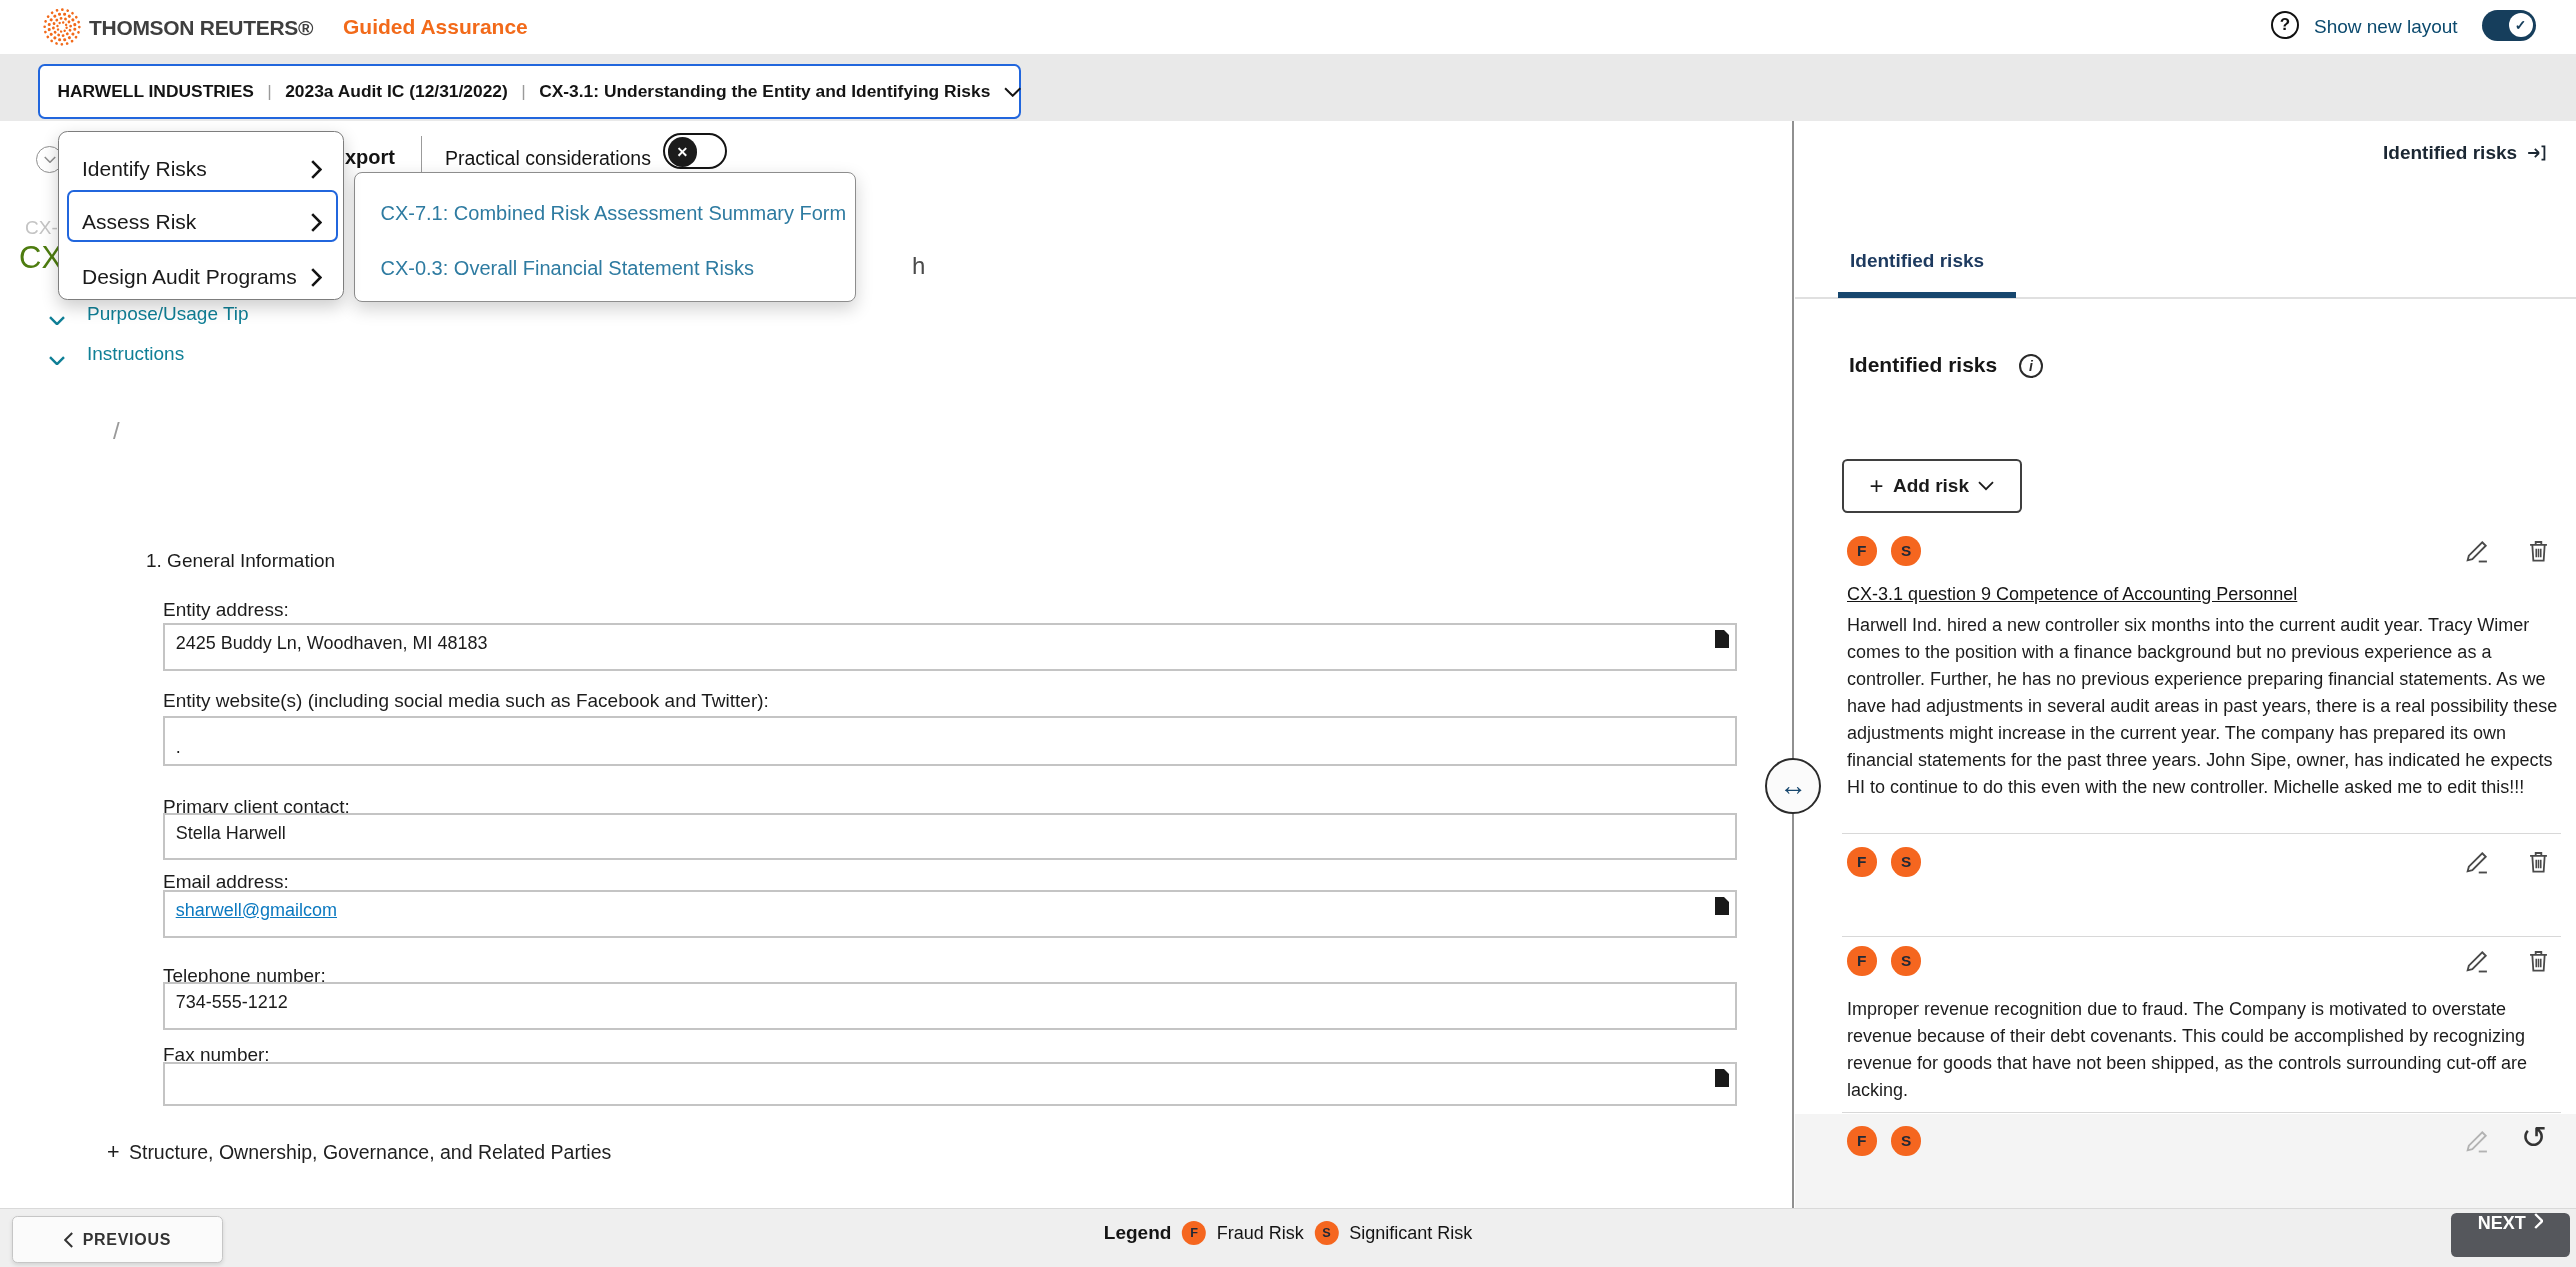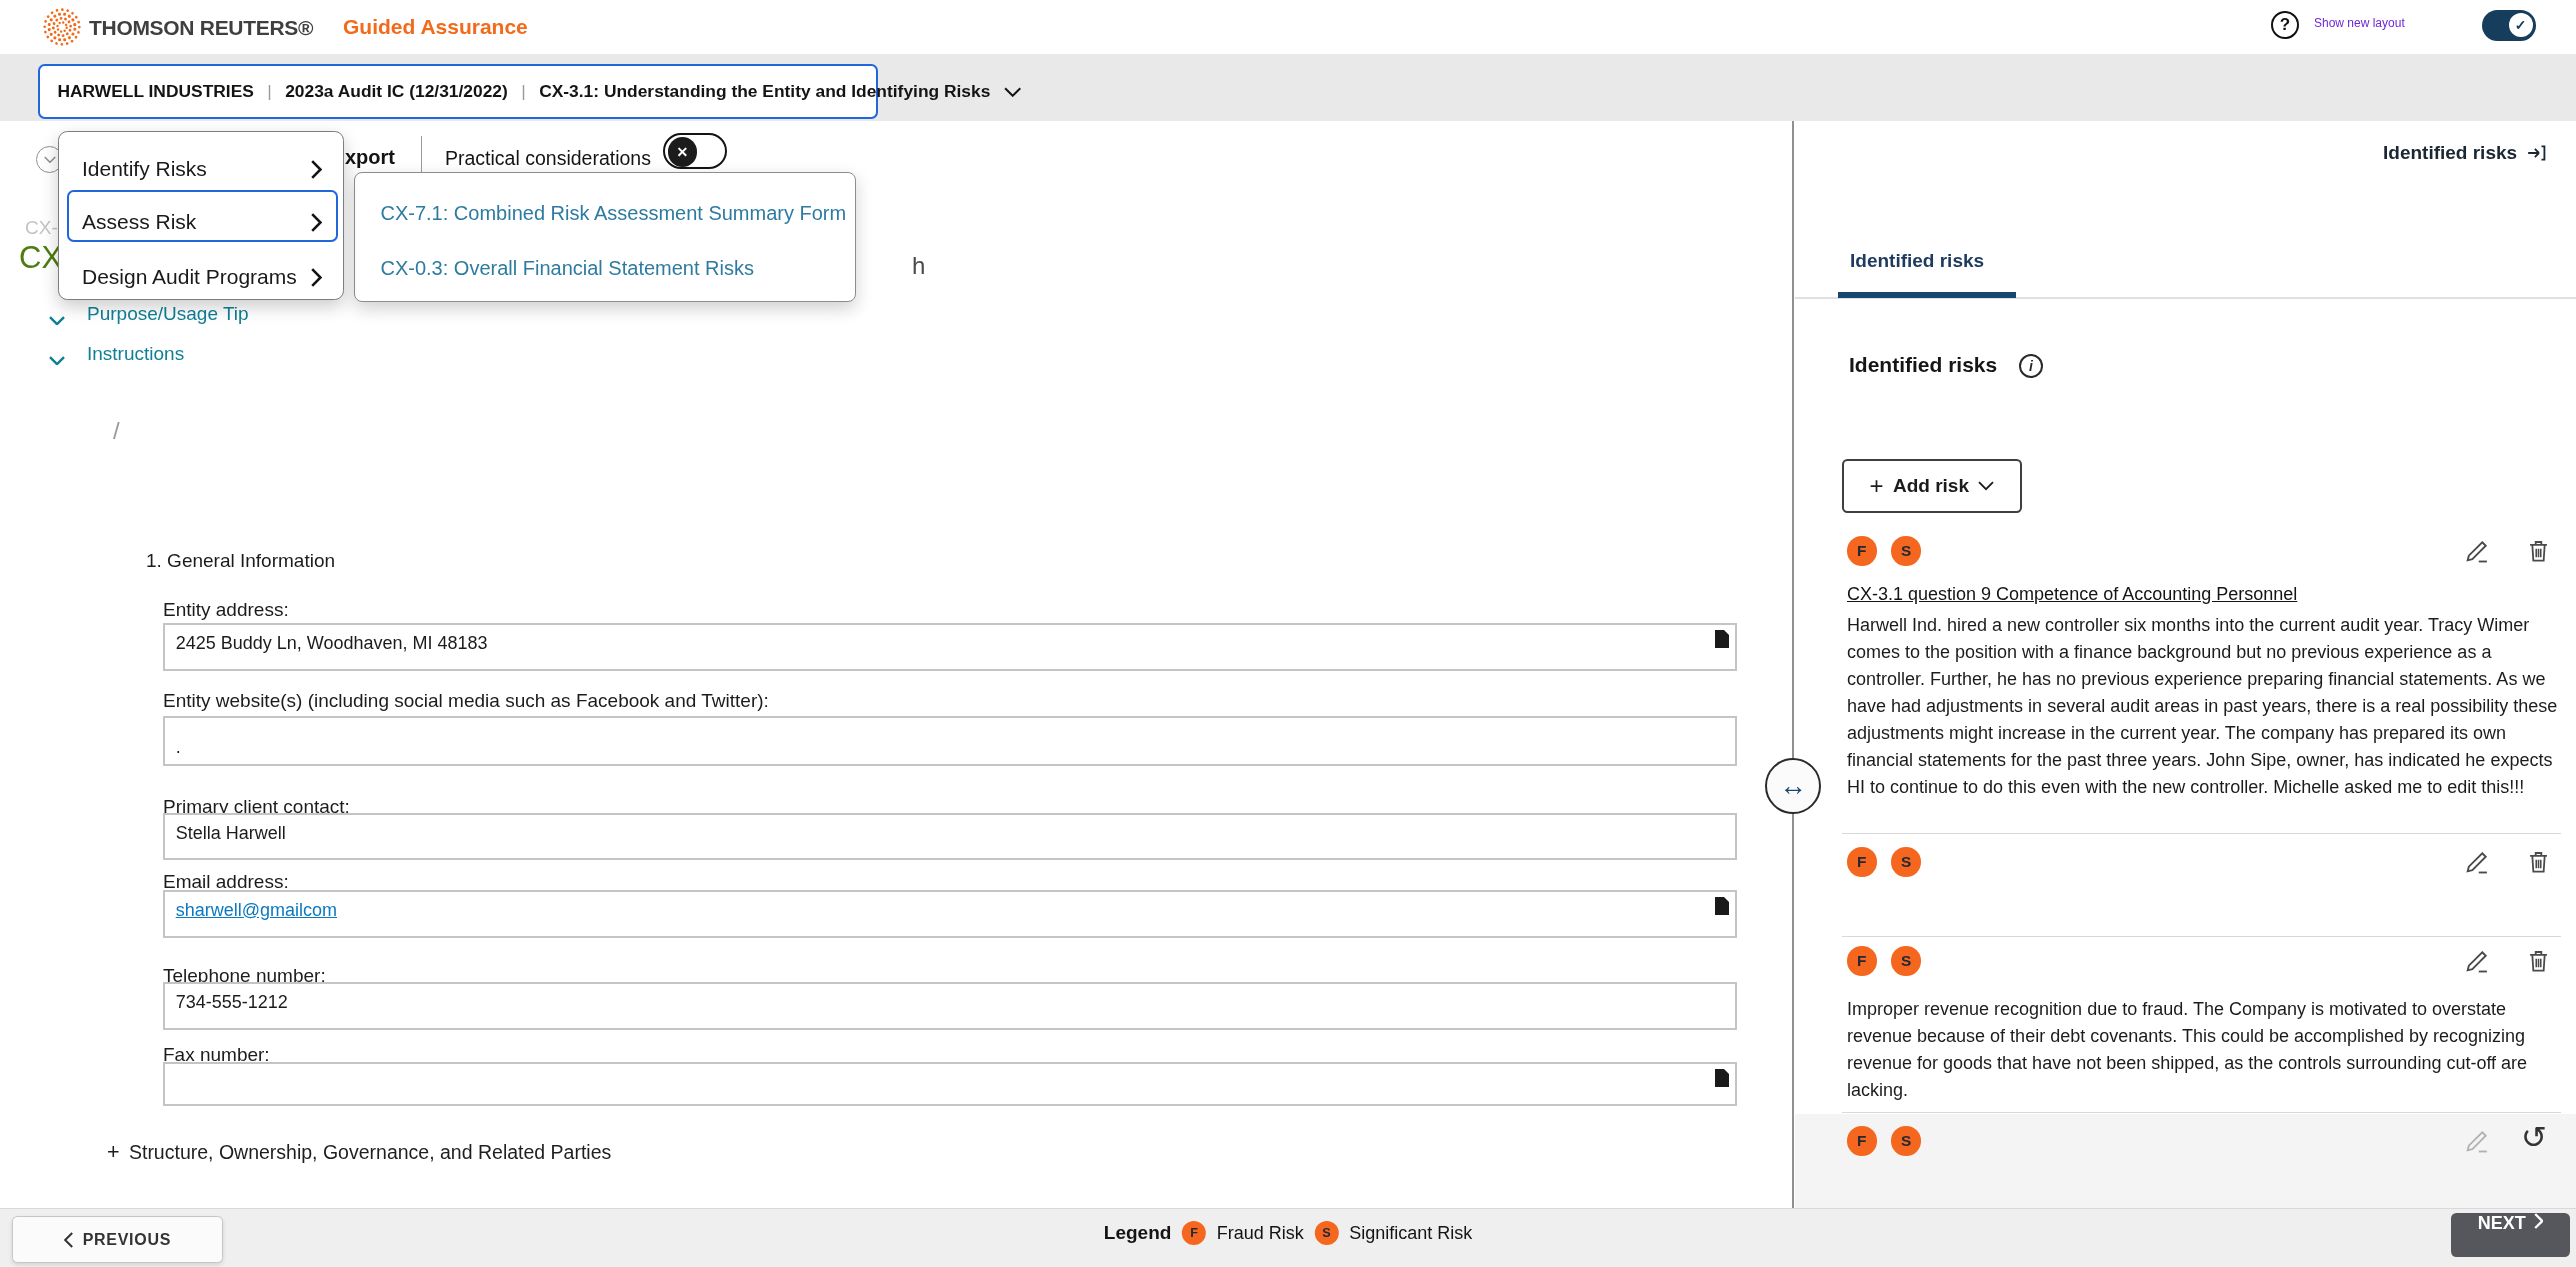--- a/index.html
+++ b/index.html
@@ -5,25 +5,25 @@
   *{box-sizing:border-box;margin:0;padding:0}
   html,body{width:2576px;height:1268px;overflow:hidden}
   body{font-family:"Liberation Sans",sans-serif;background:#e9e9e9;color:#1c1c1c}
   #app{position:relative;width:2576px;height:1268px}
   .ab{position:absolute}
   
   #hdr{left:0;top:0;width:2576px;height:54px;background:#fff;z-index:20}
   #brand{left:89px;top:16px;font-size:21px;font-weight:700;letter-spacing:-0.3px;color:#3f3f3f}
   #product{left:343px;top:15.4px;font-size:21px;font-weight:700;color:#f26a1a}
   .help-circ{left:2271px;top:10.7px;width:28px;height:28px;border:2px solid #111;border-radius:50%;display:flex;align-items:center;justify-content:center;font-size:17px;font-weight:700;color:#111}
-  #layout-lbl{left:2314px;top:16px;font-size:12px;color:#6d28d9}
+  #layout-lbl{left:2314px;top:16px;font-size:19px;color:#0c4a6e}
   #layout-toggle{left:2482px;top:10px;width:54px;height:31px;background:#163e5c;border-radius:15.4px}
   #layout-toggle .knob{position:absolute;right:3.4px;top:3.4px;width:24px;height:24px;background:#fff;border-radius:50%;display:flex;align-items:center;justify-content:center;color:#163e5c;font-size:14px;font-weight:700}
   
-  #crumb{left:38px;top:64px;width:840px;height:55px;background:#fff;border:2.7px solid #2166dd;border-radius:6.7px;display:flex;align-items:center;gap:13.4px;padding:0 17.4px;z-index:30}
+  #crumb{left:38px;top:64px;width:983px;height:55px;background:#fff;border:2.7px solid #2166dd;border-radius:6.7px;display:flex;align-items:center;gap:13.4px;padding:0 17.4px;z-index:30}
   #crumb .t{font-size:17.4px;font-weight:700;color:#141414;white-space:nowrap}
   #crumb .s{font-size:17.4px;color:#9a9a9a}
   
   #main{left:0;top:121px;width:2576px;height:1087px;background:#fff;z-index:1}
   
   #xport{left:345px;top:146px;font-size:20px;font-weight:700;color:#141414;z-index:4}
   #tb-div{left:421px;top:136px;width:1.3px;height:54px;background:#9b9b9b;z-index:4}
   #practical{left:445px;top:147px;font-size:19.5px;color:#141414;z-index:4}
   #prac-toggle{left:663px;top:133px;width:64px;height:36px;background:#fff;border:2px solid #141414;border-radius:19px;z-index:4}
   #prac-toggle .pk{position:absolute;left:2.7px;top:2px;width:29.5px;height:29.5px;background:#1c1c1c;border-radius:50%;display:flex;align-items:center;justify-content:center;color:#fff;font-size:14px;font-weight:700}

